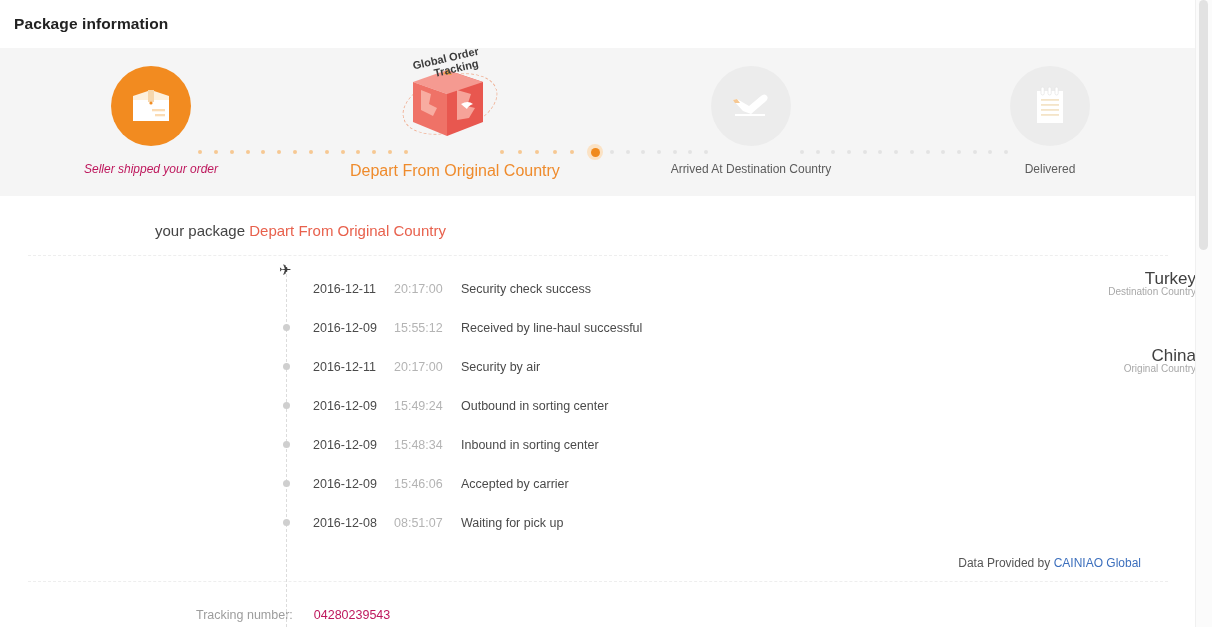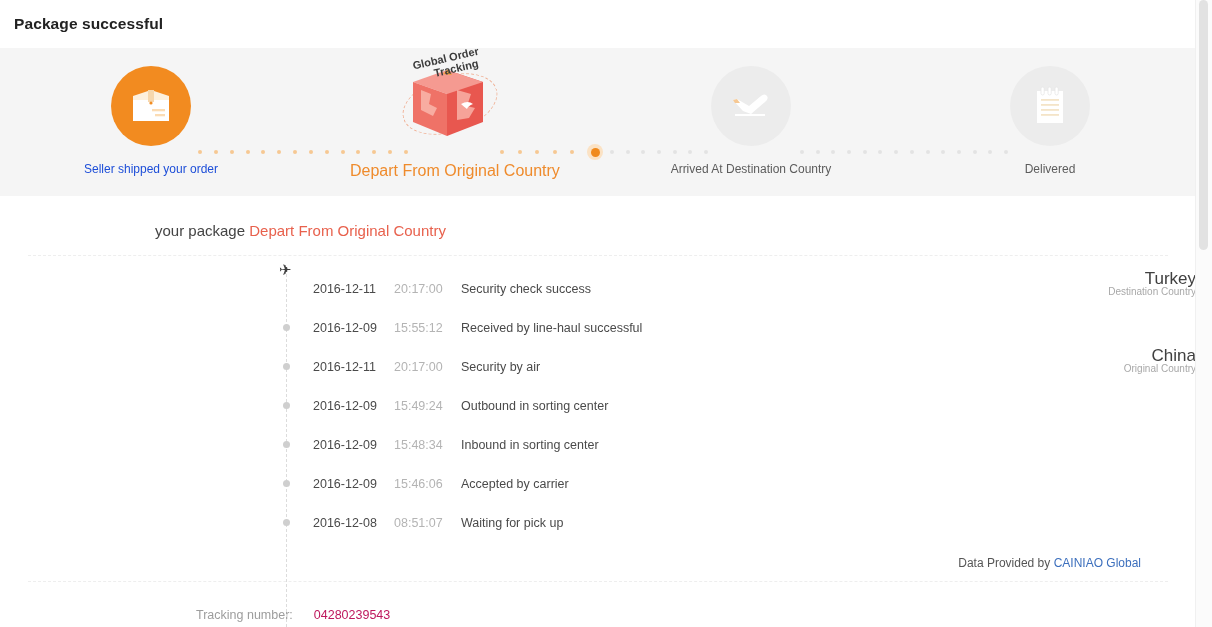--- a/index.html
+++ b/index.html
@@ -72,21 +72,22 @@
     margin-top: 16px;
     font-size: 12px;
     color: #5c5c5c;
     white-space: nowrap;
   }
   .step-label.active {
     font-size: 16px;
     color: #ef8b2c;
   }
   .step-label.done-label {
-    color: #1d4ed8;
+    color: #be185d;
+    font-style: italic;
   }
   
   .rail {
     position: absolute;
     top: 101px;
     height: 6px;
     display: flex;
     justify-content: space-between;
     align-items: center;
   }
@@ -268,21 +269,21 @@
     border-radius: 5px;
     background: #e2e2e2;
   }
 </style>
 </head>
 <body>
 
 <div class="page">
 
   <div class="header">
-    <div class="header-title">Package successful</div>
+    <div class="header-title">Package information</div>
   </div>
 
   <div class="progress-band">
     <div class="steps">
 
       <div class="rail orange" style="left:198px;width:210px;">
           <i></i>
           <i></i>
           <i></i>
           <i></i>

